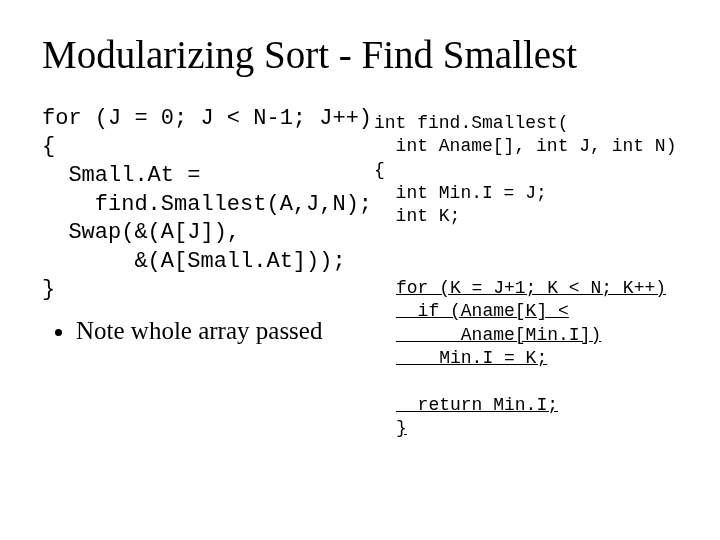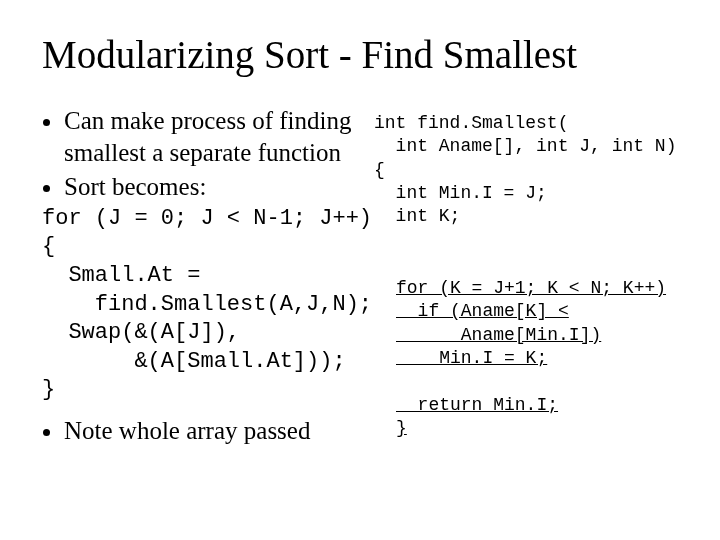--- a/index.html
+++ b/index.html
@@ -67,34 +67,31 @@
     text-decoration: underline;
   }
   .bullets-bottom {
     font-size: 25px;
     line-height: 1.3;
     margin: 10px 0 0 0;
     padding: 0 0 0 22px;
   }
   .bullets-bottom li {
     list-style: disc;
+    margin-left: 12px;
   }
 </style>
 </head>
 <body>
 
 <div class="slide">
   <h1 class="title">Modularizing Sort - Find Smallest</h1>
 
   <div class="body">
 
-    <ul class="bullets-top">
-      <li>Can make process of finding smallest a separate function</li>
-      <li>Sort becomes:</li>
-    </ul>
 
     <div class="code-right-top">int find.Smallest(
   int Aname[], int J, int N)
 {
   int Min.I = J;
   int K;</div>
 
     <div class="code-left-bottom">for (J = 0; J &lt; N-1; J++)
 {
   Small.At =

